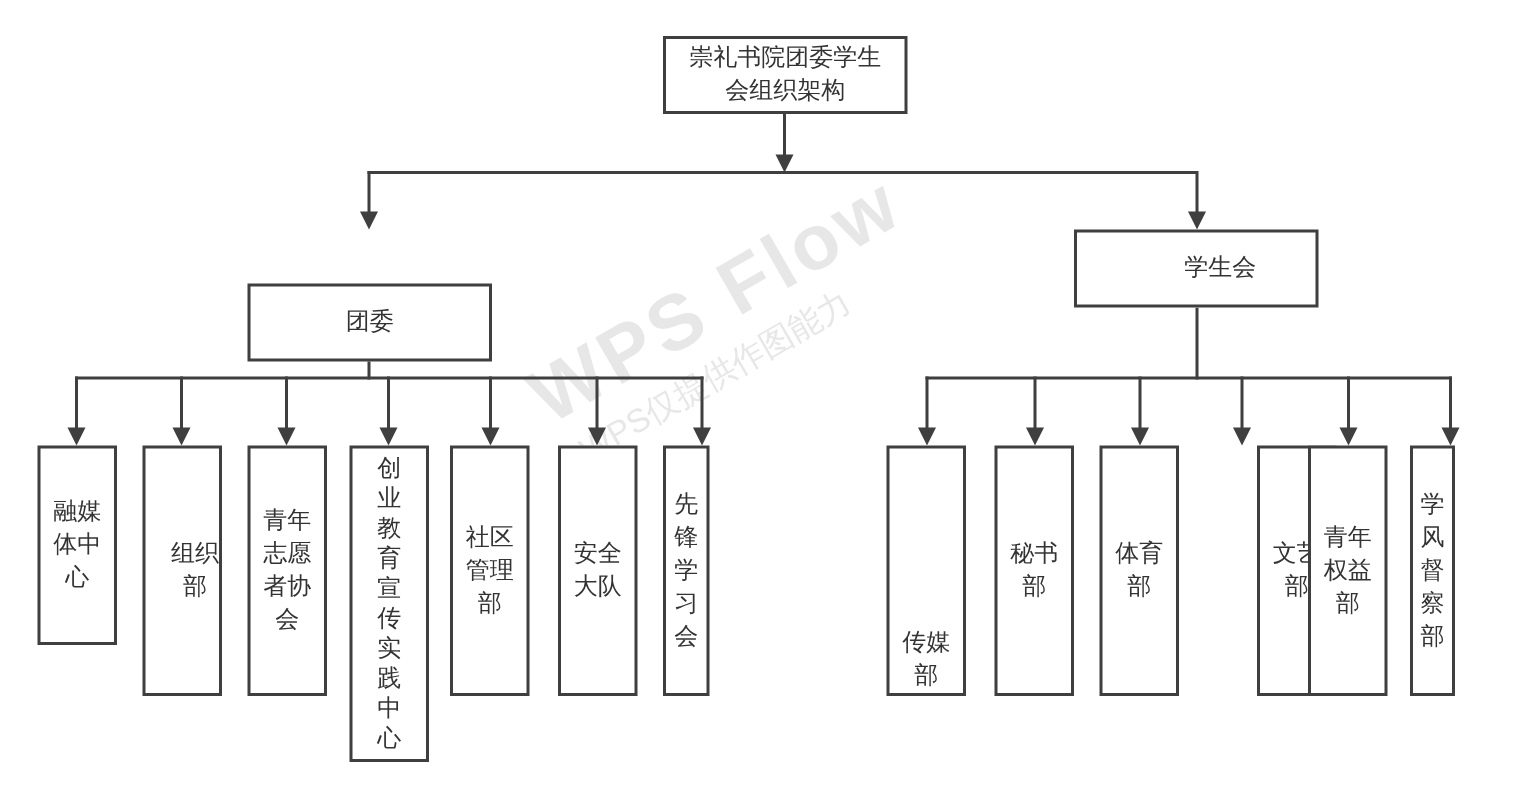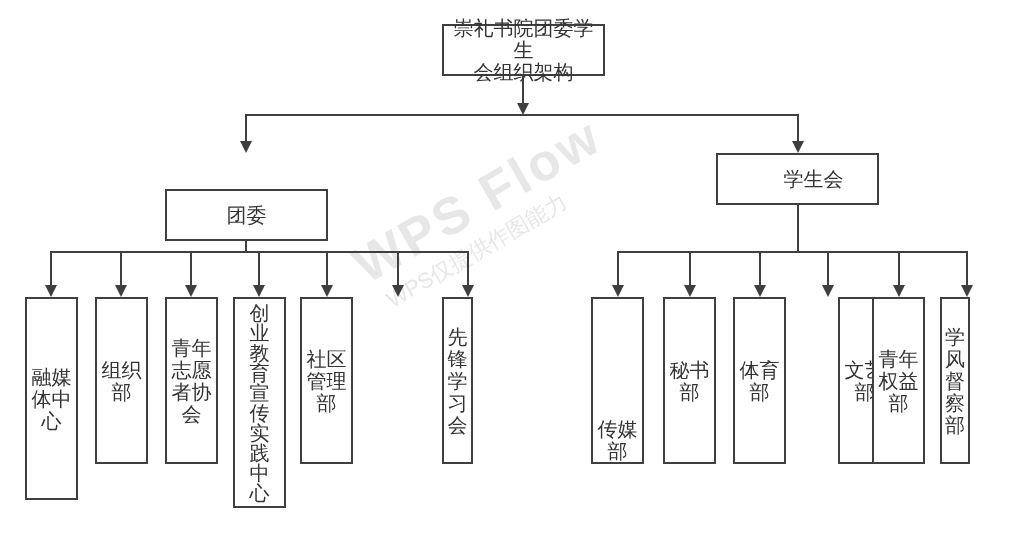--- a/index.html
+++ b/index.html
@@ -23,21 +23,21 @@
     position:absolute;width:0;height:0;z-index:2;
     border-left:6px solid transparent;border-right:6px solid transparent;
     border-top:12px solid #3f3f3f;
   }
   
   .node{
     position:absolute;background:#ffffff;border:2px solid #3f3f3f;
     display:flex;align-items:center;justify-content:center;
     box-sizing:border-box;z-index:3;color:#333333;
   }
-  .lbl{white-space:pre-line;text-align:center;font-size:20px;line-height:22px;}
+  .lbl{white-space:pre-line;text-align:center;font-size:16px;line-height:22px;}
   .node.tall .lbl{line-height:20px;}
 </style>
 </head>
 <body>
 
 <div class="canvas">
 
   <div class="watermark">
     <div class="wm-big">WPS Flow</div>
     <div class="wm-small">WPS仅提供作图能力</div>
@@ -89,26 +89,26 @@
   </div>
 
   <div class="node" style="left:165px;top:153px;width:163px;height:52px;margin-top:36px;">
     <span class="lbl">团委</span>
   </div>
 
   <div class="node" style="left:716px;top:153px;width:163px;height:52px;padding-left:32px;">
     <span class="lbl">学生会</span>
   </div>
 
-  <div class="node" style="left:25px;top:297px;width:53px;height:203px;">
+  <div class="node" style="left:25px;top:297px;width:53px;height:133px;">
     <span class="lbl">融媒
 体中
 心</span>
   </div>
-  <div class="node" style="left:95px;top:297px;width:53px;height:167px;">
+  <div class="node" style="left:95px;top:297px;width:53px;height:167px;justify-content:flex-end;">
     <span class="lbl">组织
 部</span>
   </div>
   <div class="node" style="left:165px;top:297px;width:53px;height:167px;">
     <span class="lbl">青年
 志愿
 者协
 会</span>
   </div>
   <div class="node tall" style="left:233px;top:297px;width:53px;height:211px;">
@@ -120,20 +120,24 @@
 传
 实
 践
 中
 心</span>
   </div>
   <div class="node" style="left:300px;top:297px;width:53px;height:167px;">
     <span class="lbl">社区
 管理
 部</span>
+  </div>
+  <div class="node" style="left:372px;top:297px;width:53px;height:167px;">
+    <span class="lbl">安全
+大队</span>
   </div>
   <div class="node" style="left:442px;top:297px;width:31px;height:167px;">
     <span class="lbl">先锋
 学习
 会</span>
   </div>
 
   <div class="node" style="left:591px;top:297px;width:53px;height:167px;align-items:flex-end;">
     <span class="lbl">传媒
 部</span>

